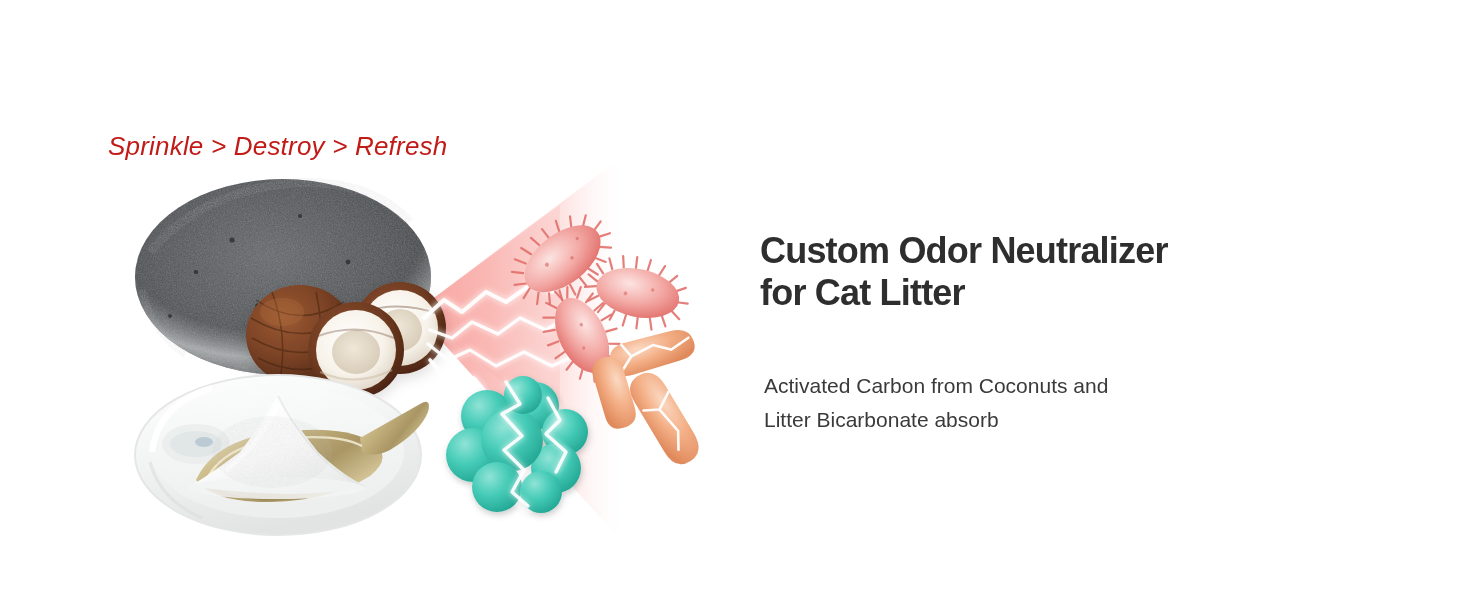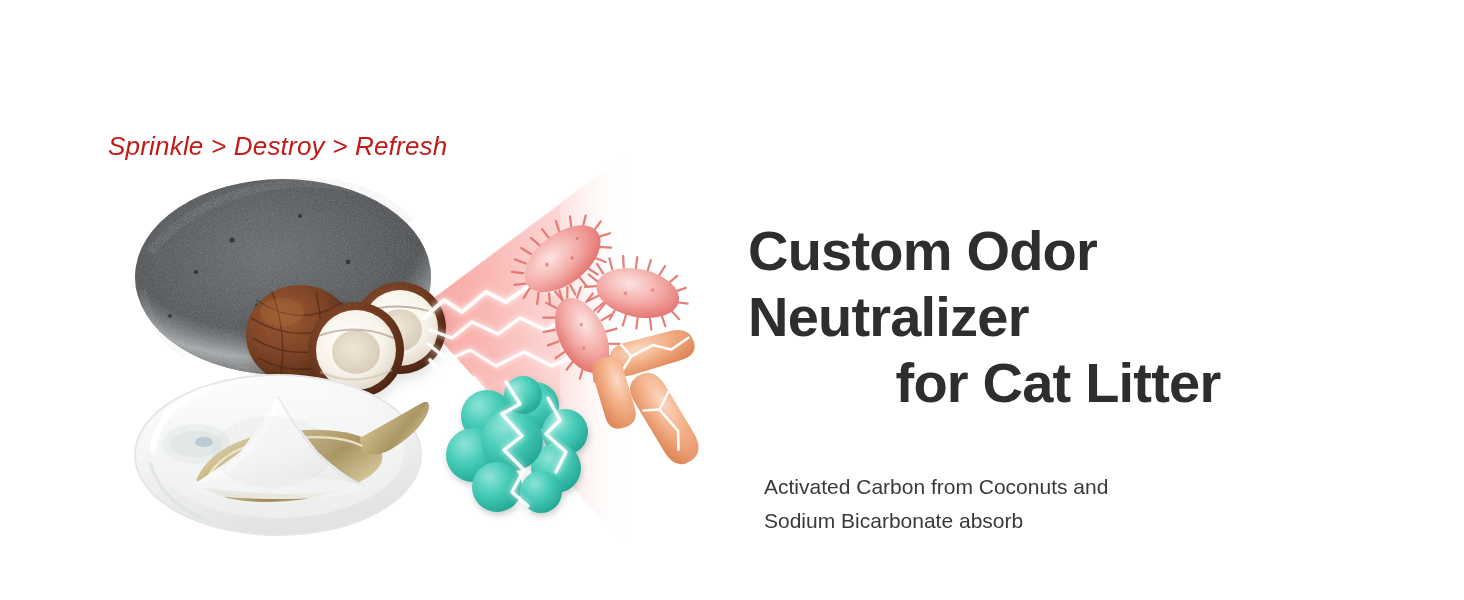--- a/index.html
+++ b/index.html
@@ -21,24 +21,24 @@
     line-height:1.1;
   }
 
   
   .art{position:absolute;left:0;top:0;width:740px;height:600px;}
   .art svg{position:absolute;left:0;top:0;width:740px;height:600px;}
 
   
   .copy{position:absolute;left:748px;top:218px;width:620px;}
   .headline{
-    font-size:56px;font-weight:700;color:#2E2E2E;
-    line-height:1.18;letter-spacing:-0.8px;margin:0;
+    font-size:36px;font-weight:700;color:#2E2E2E;
+    line-height:1.18;letter-spacing:-0.8px;margin:12px;
   }
-  .headline .l2{display:block;text-align:center;}
+  .headline .l2{display:block;}
   .subcopy{
     margin:16px;padding-top:38px;
     font-size:21px;font-weight:400;color:#3A3A3A;
     line-height:1.62;letter-spacing:0px;
   }
   .subcopy span{display:block;}
 </style>
 </head>
 <body>
 
@@ -377,17 +377,17 @@
     </svg>
   </div>
 
   <div class="copy">
     <h1 class="headline">
       <span>Custom Odor Neutralizer</span>
       <span class="l2">for Cat Litter</span>
     </h1>
     <p class="subcopy">
       <span>Activated Carbon from Coconuts and</span>
-      <span>Sodium Bicarbonate absorb</span>
+      <span>Litter Bicarbonate absorb</span>
     </p>
   </div>
 
 </div>
 
 </body></html>

